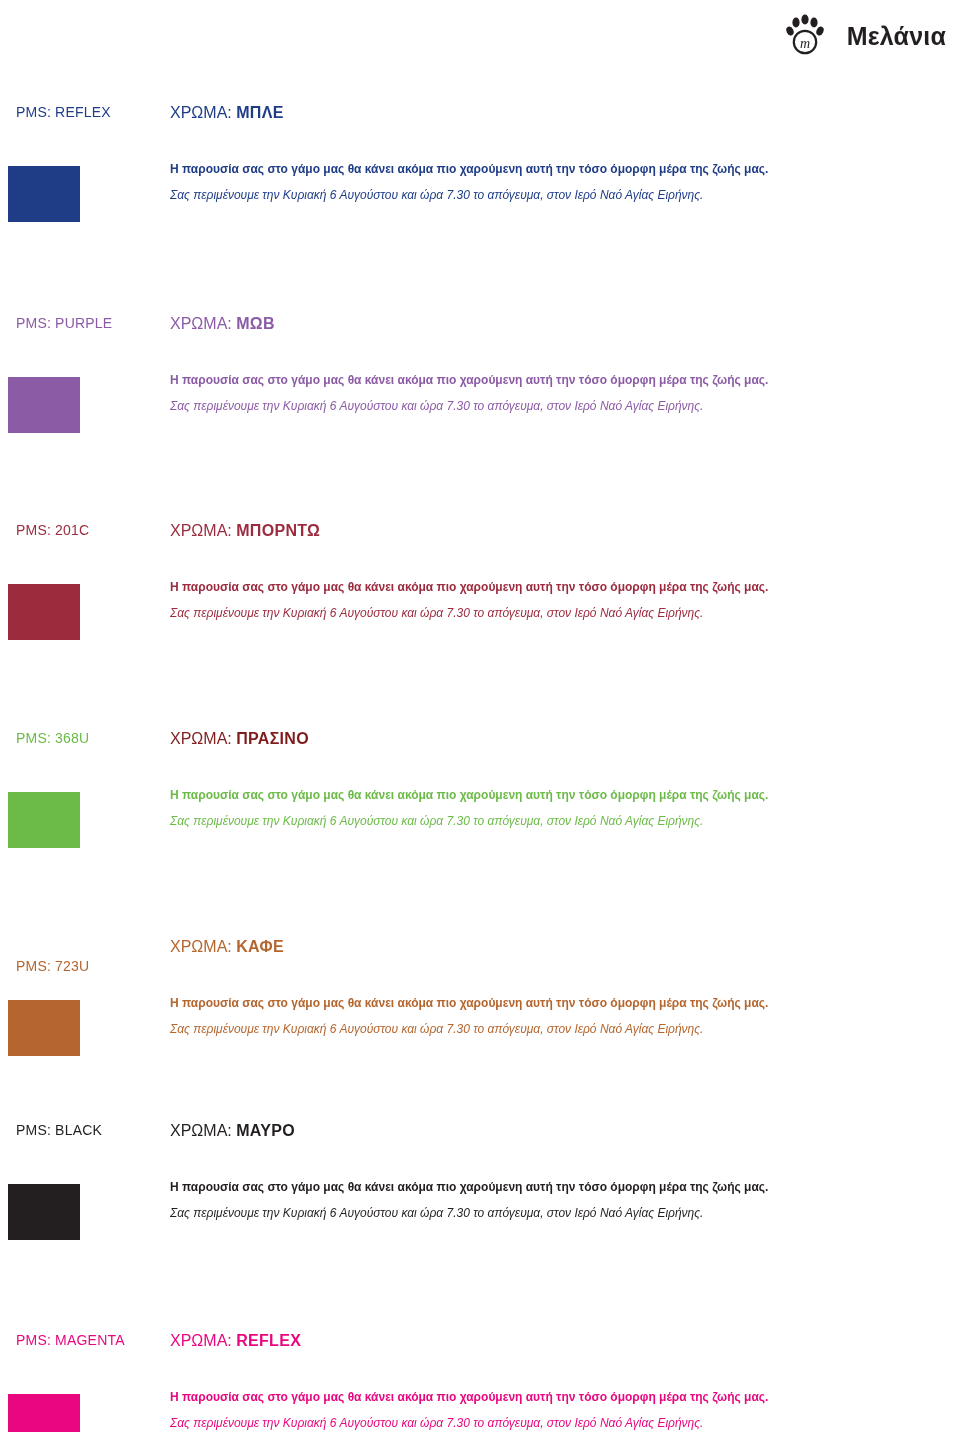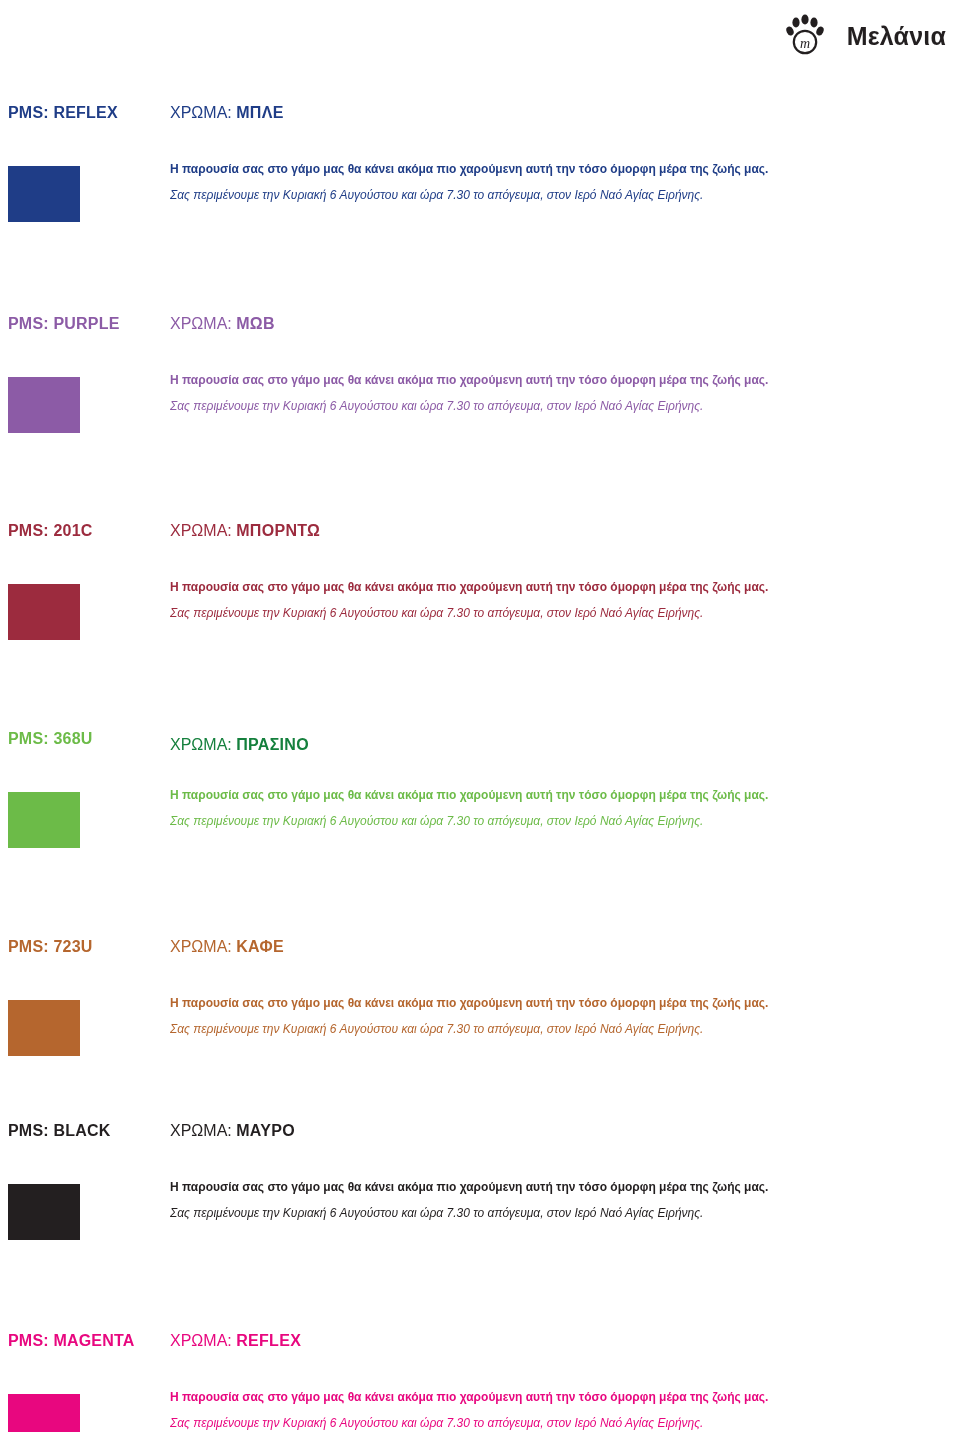--- a/index.html
+++ b/index.html
@@ -47,24 +47,24 @@
   }
 
   
   .section {
     position: absolute;
     left: 0;
     width: 960px;
   }
   .pms-label {
     position: absolute;
-    left: 8px;
+    left: 16px;
     top: 0;
-    font-size: 16px;
-    font-weight: bold;
+    font-size: 14px;
+    font-weight: normal;
     letter-spacing: 0.2px;
     white-space: nowrap;
   }
   .swatch {
     position: absolute;
     left: 8px;
     top: 62px;
     width: 72px;
     height: 56px;
   }
@@ -145,28 +145,28 @@
         <div class="swatch" style="background: rgb(156, 43, 62);"></div>
         <div class="color-title" style="color: rgb(156, 43, 62);"><span class="k">ΧΡΩΜΑ:</span> <span class="v">ΜΠΟΡΝΤΩ</span></div>
         <div class="body-lines" style="top: 52px; color: rgb(156, 43, 62);">
           <div class="ln first">Η παρουσία σας στο γάμο μας θα κάνει ακόμα πιο χαρούμενη αυτή την τόσο όμορφη μέρα της ζωής μας.</div>
           <div class="ln second">Σας περιμένουμε την Κυριακή 6 Αυγούστου και ώρα 7.30 το απόγευμα,  στον Ιερό Ναό Αγίας Ειρήνης.</div>
         </div>
       </div>
       <div class="section" style="top: 730px;">
         <div class="pms-label" style="color: rgb(108, 187, 72);">PMS: 368U</div>
         <div class="swatch" style="background: rgb(108, 187, 72);"></div>
-        <div class="color-title" style="color: #15803d; margin-top: 6px;"><span class="k">ΧΡΩΜΑ:</span> <span class="v">ΠΡΑΣΙΝΟ</span></div>
+        <div class="color-title" style="color: #7f1d1d;"><span class="k">ΧΡΩΜΑ:</span> <span class="v">ΠΡΑΣΙΝΟ</span></div>
         <div class="body-lines" style="top: 52px; color: rgb(108, 187, 72);">
           <div class="ln first">Η παρουσία σας στο γάμο μας θα κάνει ακόμα πιο χαρούμενη αυτή την τόσο όμορφη μέρα της ζωής μας.</div>
           <div class="ln second">Σας περιμένουμε την Κυριακή 6 Αυγούστου και ώρα 7.30 το απόγευμα,  στον Ιερό Ναό Αγίας Ειρήνης.</div>
         </div>
       </div>
       <div class="section" style="top: 938px;">
-        <div class="pms-label" style="color: rgb(181, 102, 46);">PMS: 723U</div>
+        <div class="pms-label" style="color: rgb(181, 102, 46); margin-top: 20px;">PMS: 723U</div>
         <div class="swatch" style="background: rgb(181, 102, 46);"></div>
         <div class="color-title" style="color: rgb(181, 102, 46);"><span class="k">ΧΡΩΜΑ:</span> <span class="v">ΚΑΦΕ</span></div>
         <div class="body-lines" style="top: 52px; color: rgb(181, 102, 46);">
           <div class="ln first">Η παρουσία σας στο γάμο μας θα κάνει ακόμα πιο χαρούμενη αυτή την τόσο όμορφη μέρα της ζωής μας.</div>
           <div class="ln second">Σας περιμένουμε την Κυριακή 6 Αυγούστου και ώρα 7.30 το απόγευμα,  στον Ιερό Ναό Αγίας Ειρήνης.</div>
         </div>
       </div>
       <div class="section" style="top: 1122px;">
         <div class="pms-label" style="color: rgb(35, 31, 32);">PMS: BLACK</div>
         <div class="swatch" style="background: rgb(35, 31, 32);"></div>

